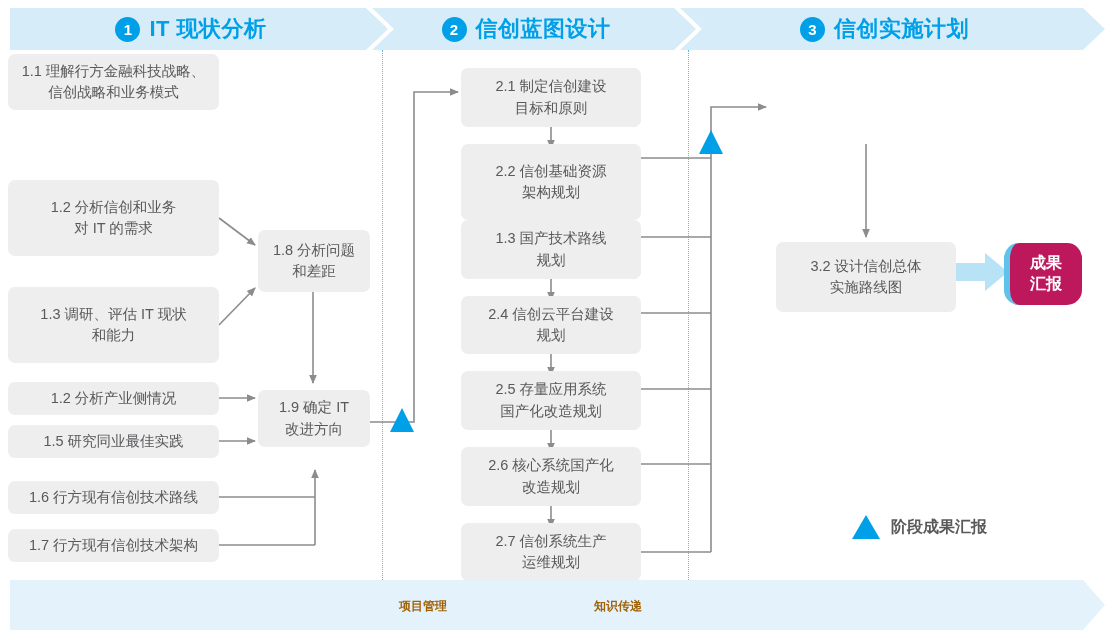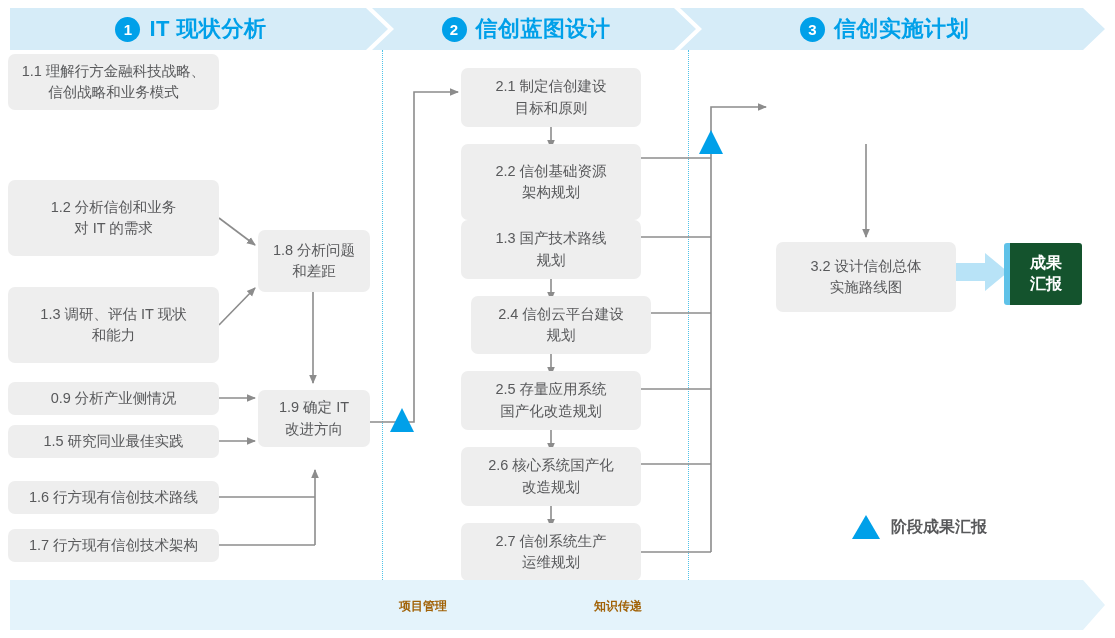--- a/index.html
+++ b/index.html
@@ -85,23 +85,23 @@
     display: flex;
     align-items: center;
     justify-content: center;
     box-sizing: border-box;
     padding: 3px 6px;
     white-space: pre-line;
   }
   
   .result-box {
     position: absolute;
-    background: #14532d;
+    background: #be185d;
     border-left: 6px solid #5fc2e8;
-    border-radius: 3px;
+    border-radius: 15px;
     color: #ffffff;
     font-size: 16px;
     font-weight: bold;
     line-height: 1.3;
     text-align: center;
     display: flex;
     align-items: center;
     justify-content: center;
     box-sizing: border-box;
     white-space: pre-line;
@@ -235,37 +235,37 @@
       <path d="M955,263 L985,263 L985,253 L1008,272 L985,291 L985,281 L955,281 z" fill="#b8e3f7"></path>
     </g>
   </svg>
 
   <div class="box" style="left:8px;  top:54px;  width:211px; height:56px;">1.1 理解行方金融科技战略、
 信创战略和业务模式</div>
   <div class="box" style="left:8px;  top:180px; width:211px; height:76px;">1.2 分析信创和业务
 对 IT 的需求</div>
   <div class="box" style="left:8px;  top:287px; width:211px; height:76px;">1.3 调研、评估 IT 现状
 和能力</div>
-  <div class="box" style="left:8px;  top:382px; width:211px; height:33px;">0.9 分析产业侧情况</div>
+  <div class="box" style="left:8px;  top:382px; width:211px; height:33px;">1.2 分析产业侧情况</div>
   <div class="box" style="left:8px;  top:425px; width:211px; height:33px;">1.5 研究同业最佳实践</div>
   <div class="box" style="left:8px;  top:481px; width:211px; height:33px;">1.6 行方现有信创技术路线</div>
   <div class="box" style="left:8px;  top:529px; width:211px; height:33px;">1.7 行方现有信创技术架构</div>
 
   <div class="box" style="left:258px; top:230px; width:112px; height:62px;">1.8 分析问题
 和差距</div>
   <div class="box" style="left:258px; top:390px; width:112px; height:57px;">1.9 确定 IT
 改进方向</div>
 
   <div class="box" style="left:461px; top:68px;  width:180px; height:59px;">2.1 制定信创建设
 目标和原则</div>
   <div class="box" style="left:461px; top:144px; width:180px; height:76px;">2.2 信创基础资源
 架构规划</div>
   <div class="box" style="left:461px; top:220px; width:180px; height:59px;">1.3 国产技术路线
 规划</div>
-  <div class="box" style="left:471px; top:296px; width:180px; height:58px;">2.4 信创云平台建设
+  <div class="box" style="left:461px; top:296px; width:180px; height:58px;">2.4 信创云平台建设
 规划</div>
   <div class="box" style="left:461px; top:371px; width:180px; height:59px;">2.5 存量应用系统
 国产化改造规划</div>
   <div class="box" style="left:461px; top:447px; width:180px; height:59px;">2.6 核心系统国产化
 改造规划</div>
   <div class="box" style="left:461px; top:523px; width:180px; height:58px;">2.7 信创系统生产
 运维规划</div>
 
   <div class="box" style="left:776px; top:242px; width:180px; height:70px;">3.2 设计信创总体
 实施路线图</div>

